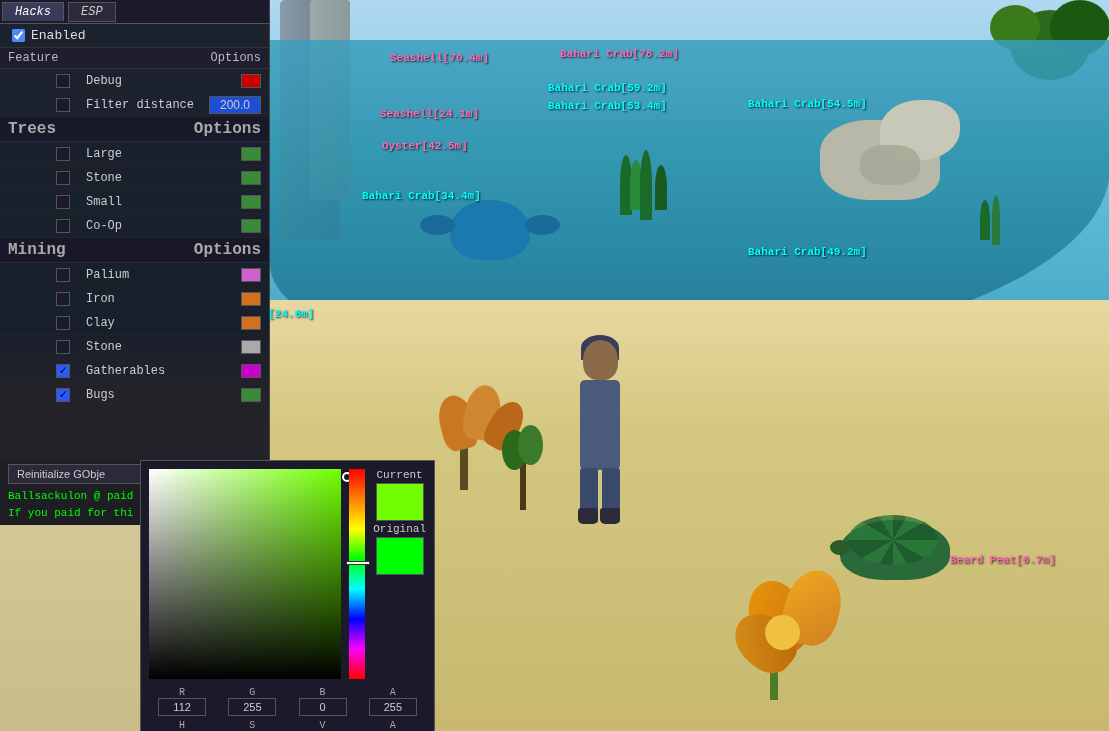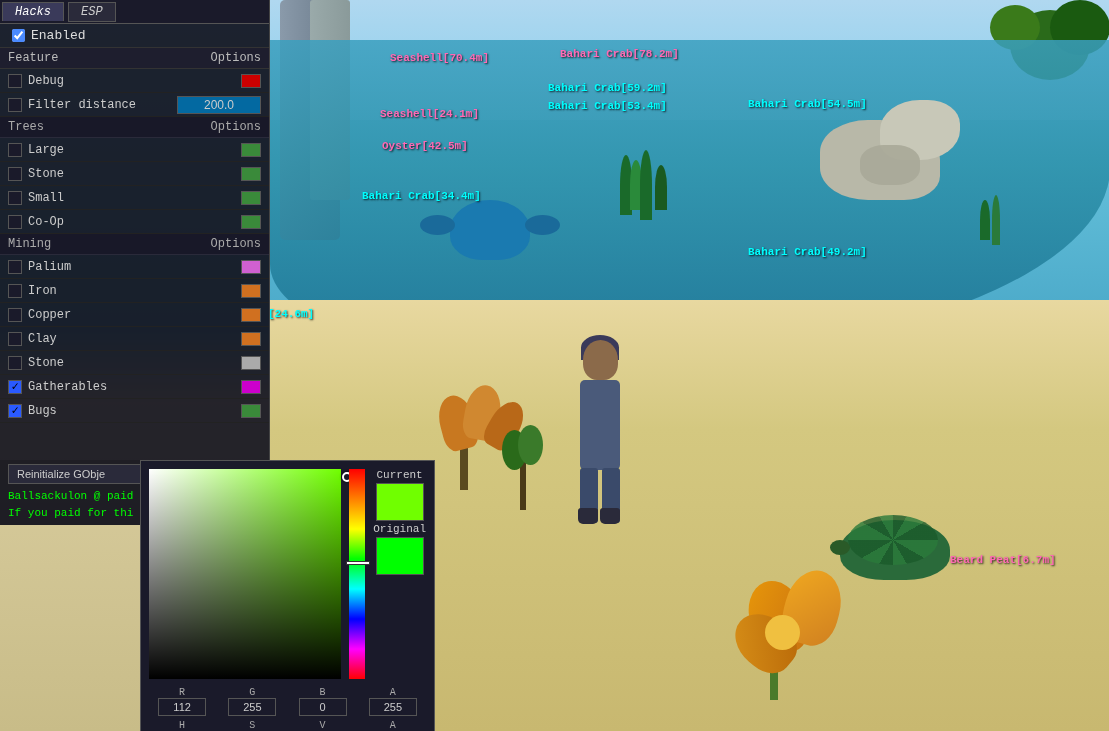--- a/index.html
+++ b/index.html
@@ -243,22 +243,23 @@
     .feature-row {
       display: flex;
       align-items: center;
       justify-content: space-between;
       padding: 2px 8px;
       border-bottom: 1px solid #222;
       min-height: 24px;
     }
     .feature-left {
       display: flex;
-      align-items: flex-start;
-      gap: 6px;
+      align-items: center;
+      gap: 16px;
+      margin-left: 48px;
     }
     .feature-checkbox {
       width: 14px; height: 14px;
       border: 1px solid #555;
       background: #1a1a2a;
       display: flex; align-items: center; justify-content: center;
       cursor: pointer;
     }
     .feature-checkbox.checked {
       background: #2a5aff;
@@ -266,40 +267,41 @@
     .feature-label {
       color: #ccc;
       font-size: 12px;
     }
     .color-swatch {
       width: 20px; height: 14px;
       border: 1px solid #555;
       cursor: pointer;
     }
     .filter-input {
-      width: 84px;
-      background: #0369a1;
+      width: 52px;
+      background: #1d4ed8;
       border: 1px solid #555;
       color: #ccc;
       font-size: 12px;
       padding: 1px 4px;
       text-align: center;
     }
 
     
     .subsection-label {
       display: flex;
       justify-content: space-between;
       padding: 3px 8px;
       background: #181828;
       border-bottom: 1px solid #2a2a3a;
     }
     .subsection-label span {
       color: #aaa;
-      font-size: 12px;
+      font-size: 16px;
+      font-weight: bold;
     }
 
     
     .bottom-bar {
       position: absolute;
       left: 0; top: 460px;
       width: 270px;
       background: rgba(20, 20, 30, 0.95);
       z-index: 10;
       border-right: 1px solid #444;
@@ -603,27 +605,20 @@
   <div class="feature-row">
     <div class="feature-left">
       <div class="feature-checkbox"></div>
       <span class="feature-label">Iron</span>
     </div>
     <div class="color-swatch" style="background:#d07020;"></div>
   </div>
   <div class="feature-row">
     <div class="feature-left">
       <div class="feature-checkbox"></div>
-      <span class="feature-label">Copper</span>
-    </div>
-    <div class="color-swatch" style="background:#d07020;"></div>
-  </div>
-  <div class="feature-row">
-    <div class="feature-left">
-      <div class="feature-checkbox"></div>
       <span class="feature-label">Clay</span>
     </div>
     <div class="color-swatch" style="background:#d07020;"></div>
   </div>
   <div class="feature-row">
     <div class="feature-left">
       <div class="feature-checkbox"></div>
       <span class="feature-label">Stone</span>
     </div>
     <div class="color-swatch" style="background:#aaaaaa;"></div>

